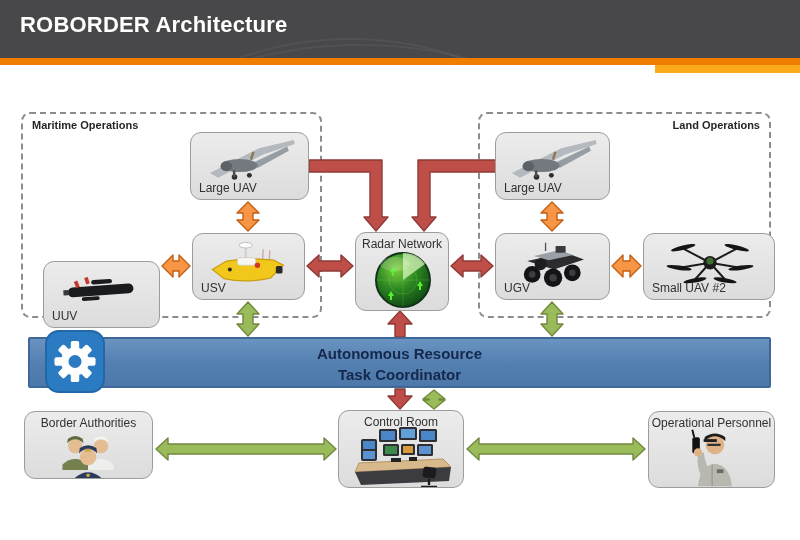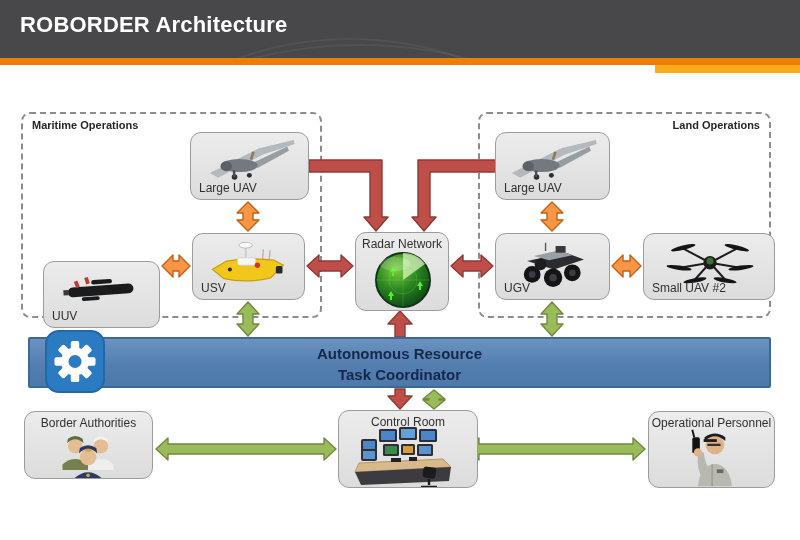--- a/index.html
+++ b/index.html
@@ -32,21 +32,21 @@
   .node svg.icon { position:absolute; }
 
   .n-luav-m { left:190px; top:132px; width:119px; height:68px; }
   .n-luav-l { left:495px; top:132px; width:115px; height:68px; }
   .n-uuv    { left:43px;  top:233px; width:117px; height:67px;margin-top:28px; }
   .n-usv    { left:192px; top:233px; width:113px; height:67px; }
   .n-radar  { left:355px; top:232px; width:94px;  height:79px; }
   .n-ugv    { left:495px; top:233px; width:115px; height:67px; }
   .n-suav   { left:643px; top:233px; width:132px; height:67px; }
   .n-border { left:24px;  top:411px; width:129px; height:68px; }
-  .n-control{ left:338px; top:410px; width:140px; height:78px; }
+  .n-control{ left:338px; top:410px; width:126px; height:78px; }
   .n-pers   { left:648px; top:411px; width:127px; height:77px; }
 
   
   .coord-bar { position:absolute; left:28px; top:337px; width:743px; height:51px;
                background:linear-gradient(180deg,#6a93c0 0%,#537eb0 55%,#4d78aa 100%);
                border:2px solid #3d6898; border-radius:2px; }
   .coord-text { position:absolute; left:0; right:0; top:4px; text-align:center;
                 font-size:15px; font-weight:bold; color:#14284b; line-height:21px; }
   .gear-tile { position:absolute; left:45px; top:330px; width:60px; height:63px;
                background:#2b7bc3; border:2px solid #2268a8; border-radius:14px; }

